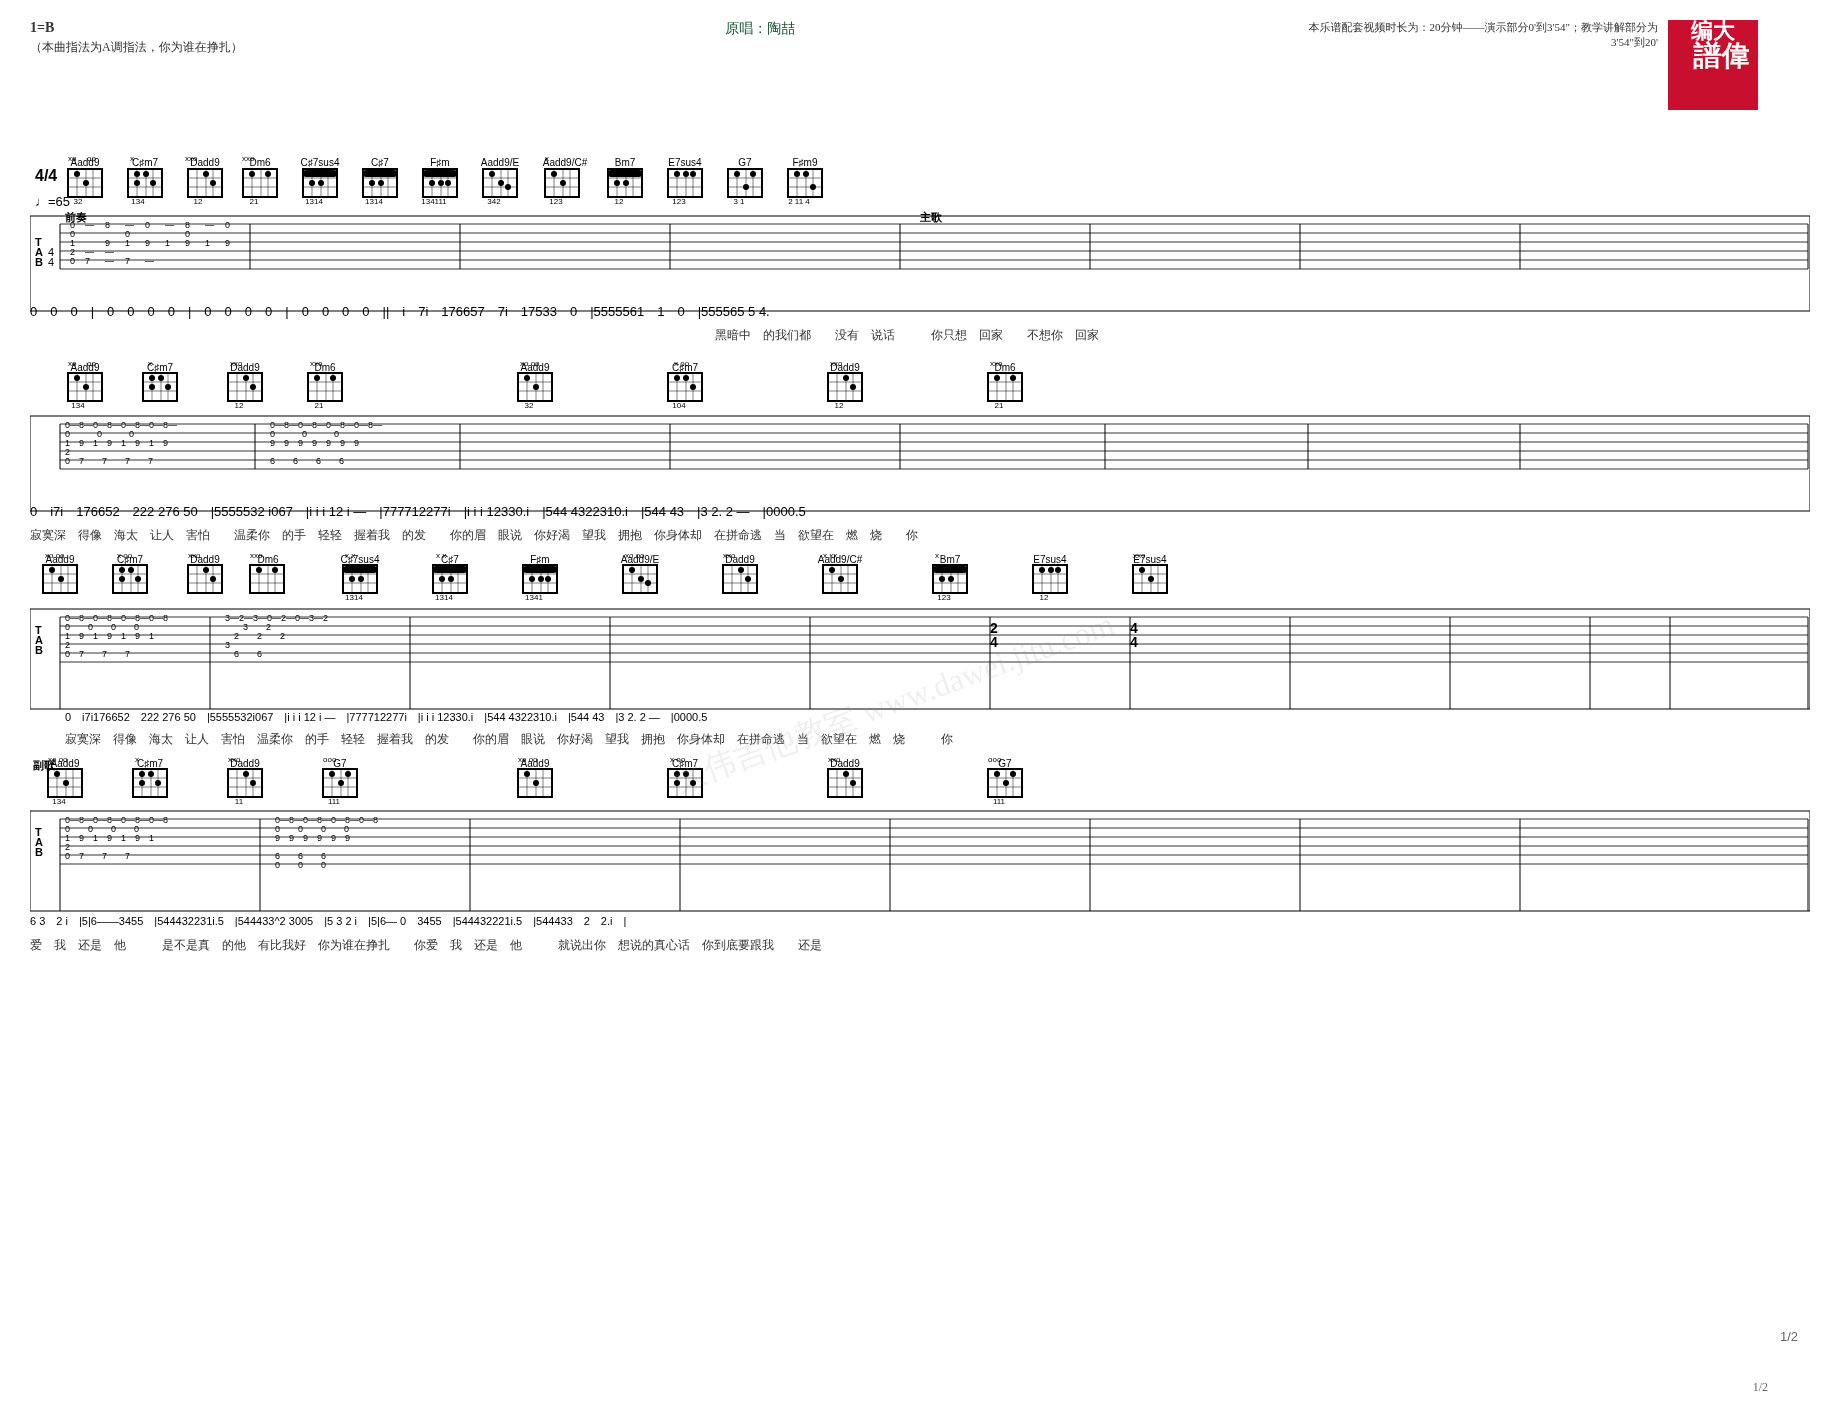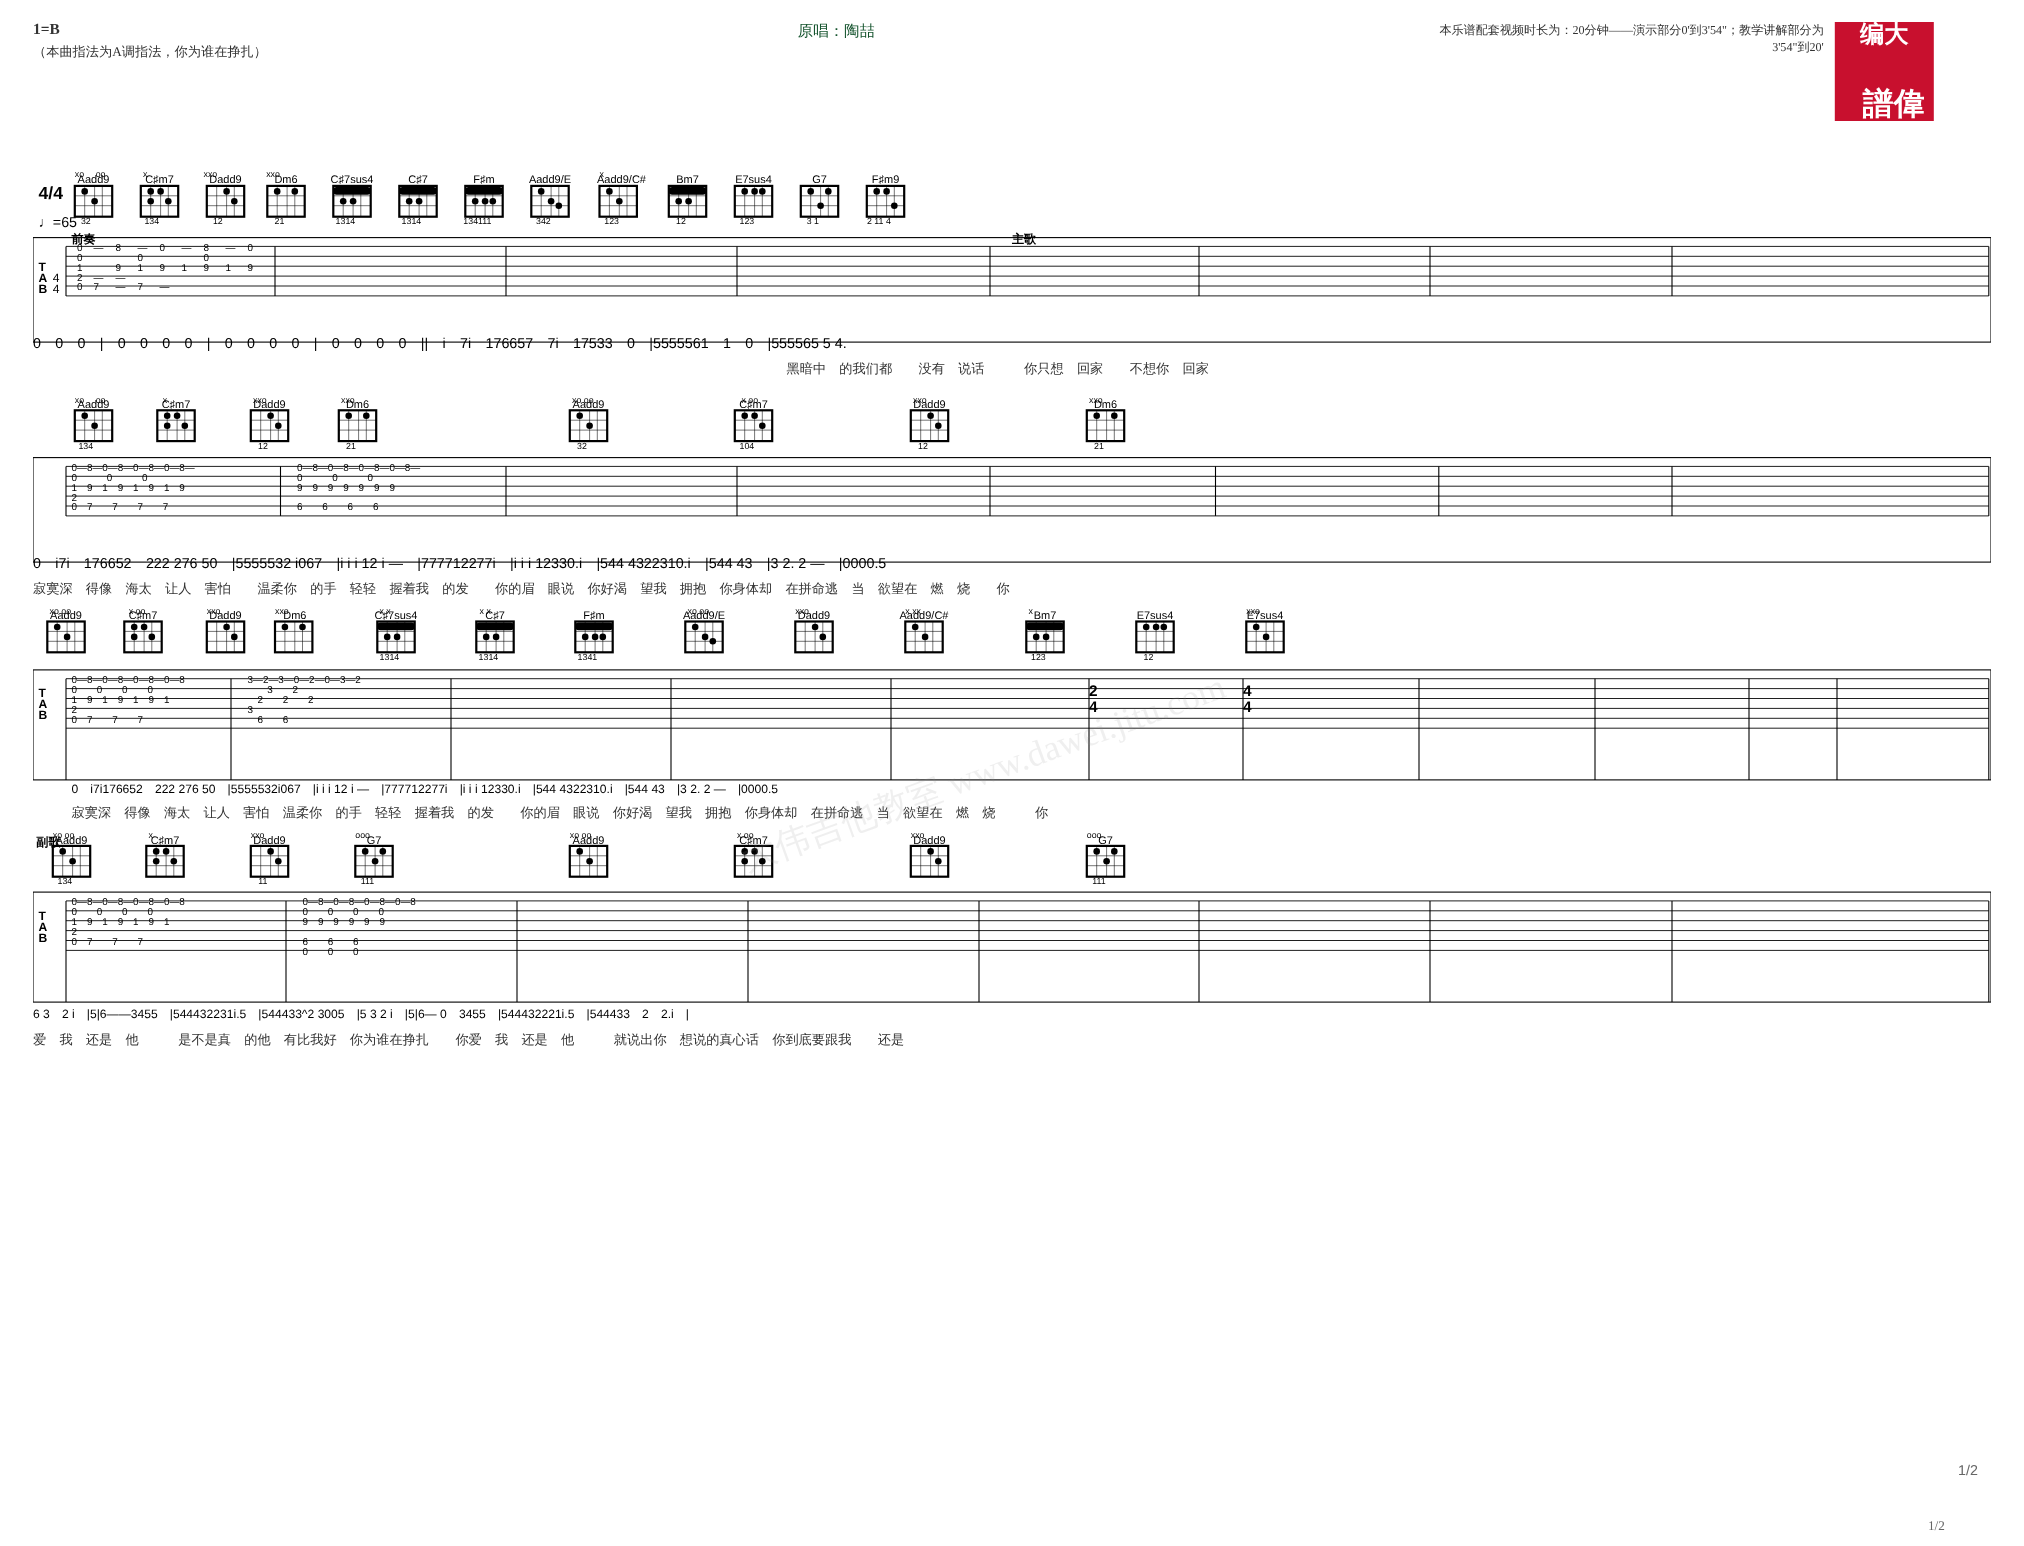--- a/index.html
+++ b/index.html
@@ -51,21 +51,21 @@
     .logo-box {
       position: absolute;
       right: 30px;
       top: 20px;
       width: 90px;
       height: 90px;
       background: #c8102e;
       display: flex;
       flex-direction: column;
       align-items: center;
-      justify-content: space-between;
+      justify-content: flex-start;
       color: #fff;
     }
     .logo-text-top {
       font-size: 22px;
       font-weight: bold;
       line-height: 1;
     }
     .logo-text-bottom {
       font-size: 28px;
       font-weight: bold;

